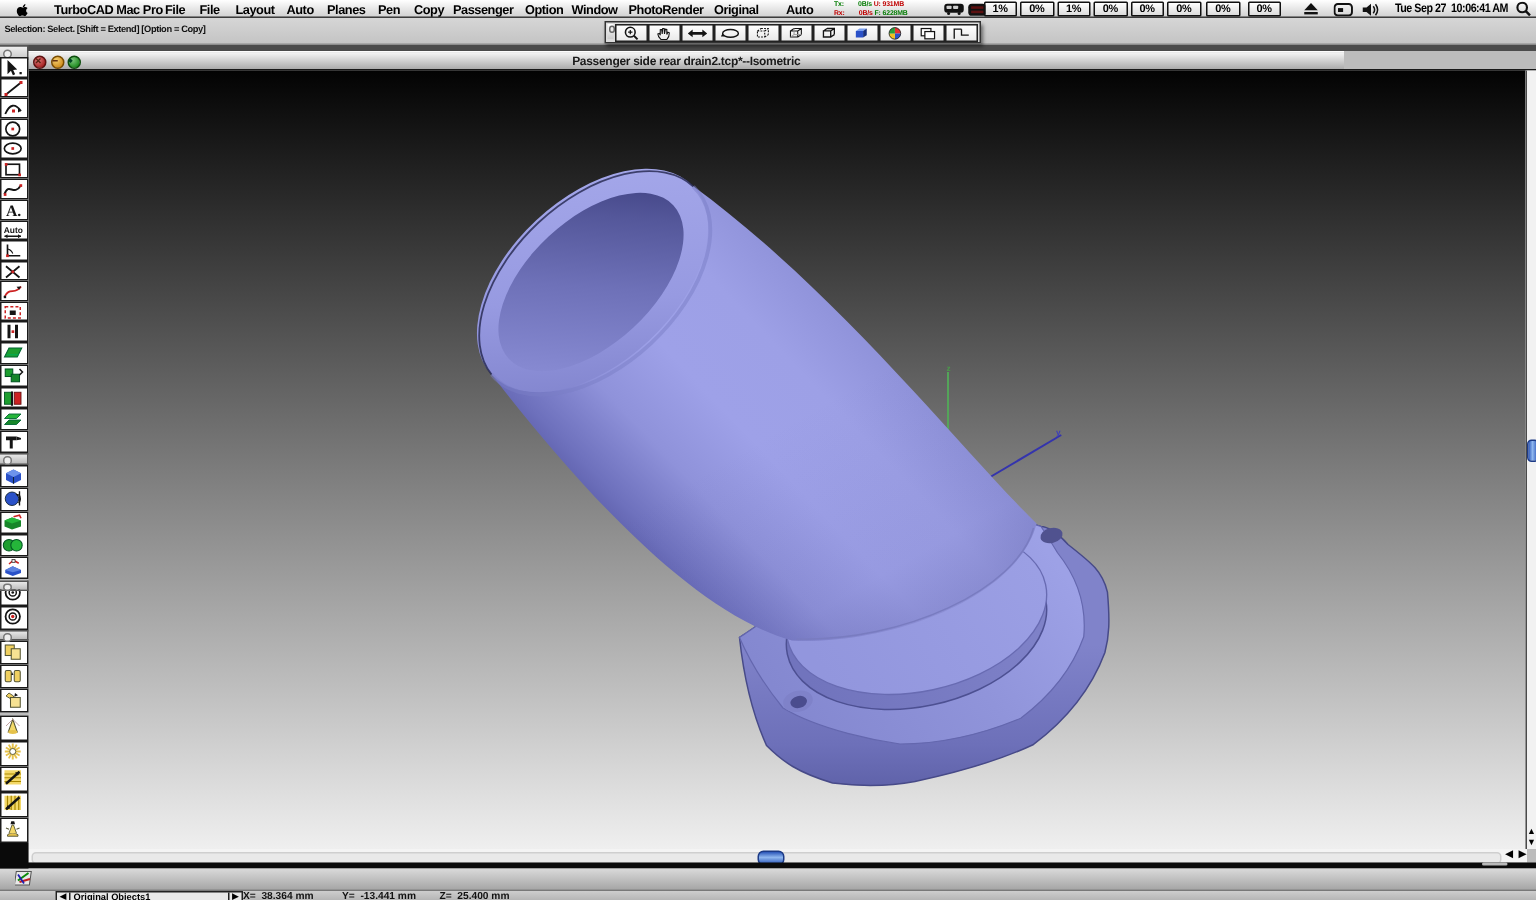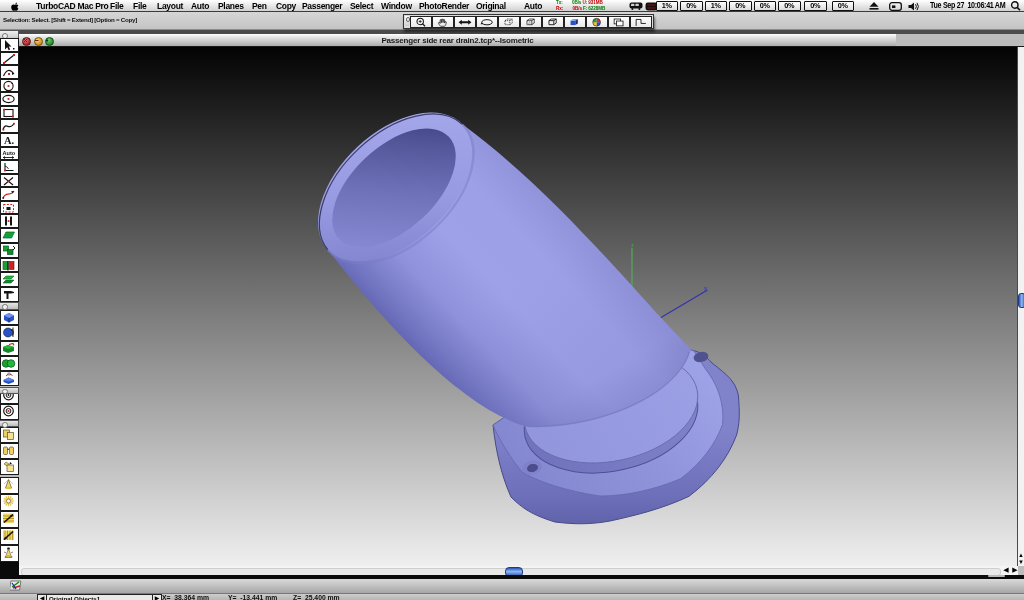--- a/index.html
+++ b/index.html
@@ -49,21 +49,21 @@
     </svg>
     <span class="mitem" style="left:36px">TurboCAD Mac Pro</span>
     <span class="mitem" style="left:110px">File</span>
     <span class="mitem" style="left:133px">File</span>
     <span class="mitem" style="left:157px">Layout</span>
     <span class="mitem" style="left:191px">Auto</span>
     <span class="mitem" style="left:218px">Planes</span>
     <span class="mitem" style="left:252px">Pen</span>
     <span class="mitem" style="left:276px">Copy</span>
     <span class="mitem" style="left:302px">Passenger</span>
-    <span class="mitem" style="left:350px">Select</span>
+    <span class="mitem" style="left:350px">Option</span>
     <span class="mitem" style="left:381px">Window</span>
     <span class="mitem" style="left:419px">PhotoRender</span>
     <span class="mitem" style="left:476px">Original</span>
     <span class="mitem" style="left:524px">Auto</span>
 
     <div class="abs" style="left:556px;top:0px;font-size:4.6px;font-weight:bold;line-height:5.5px;letter-spacing:-0.1px;white-space:nowrap">
       <div><span style="color:#067d06">Tx:</span>&nbsp;&nbsp;&nbsp;&nbsp;&nbsp;&nbsp;&nbsp;&nbsp;<span style="color:#067d06">0B/s</span>&nbsp;<span style="color:#c00000">U:&nbsp;931MB</span></div>
       <div><span style="color:#c00000">Rx:</span>&nbsp;&nbsp;&nbsp;&nbsp;&nbsp;&nbsp;&nbsp;&nbsp;<span style="color:#c00000">0B/s</span>&nbsp;<span style="color:#067d06">F:&nbsp;6228MB</span></div>
     </div>
 

